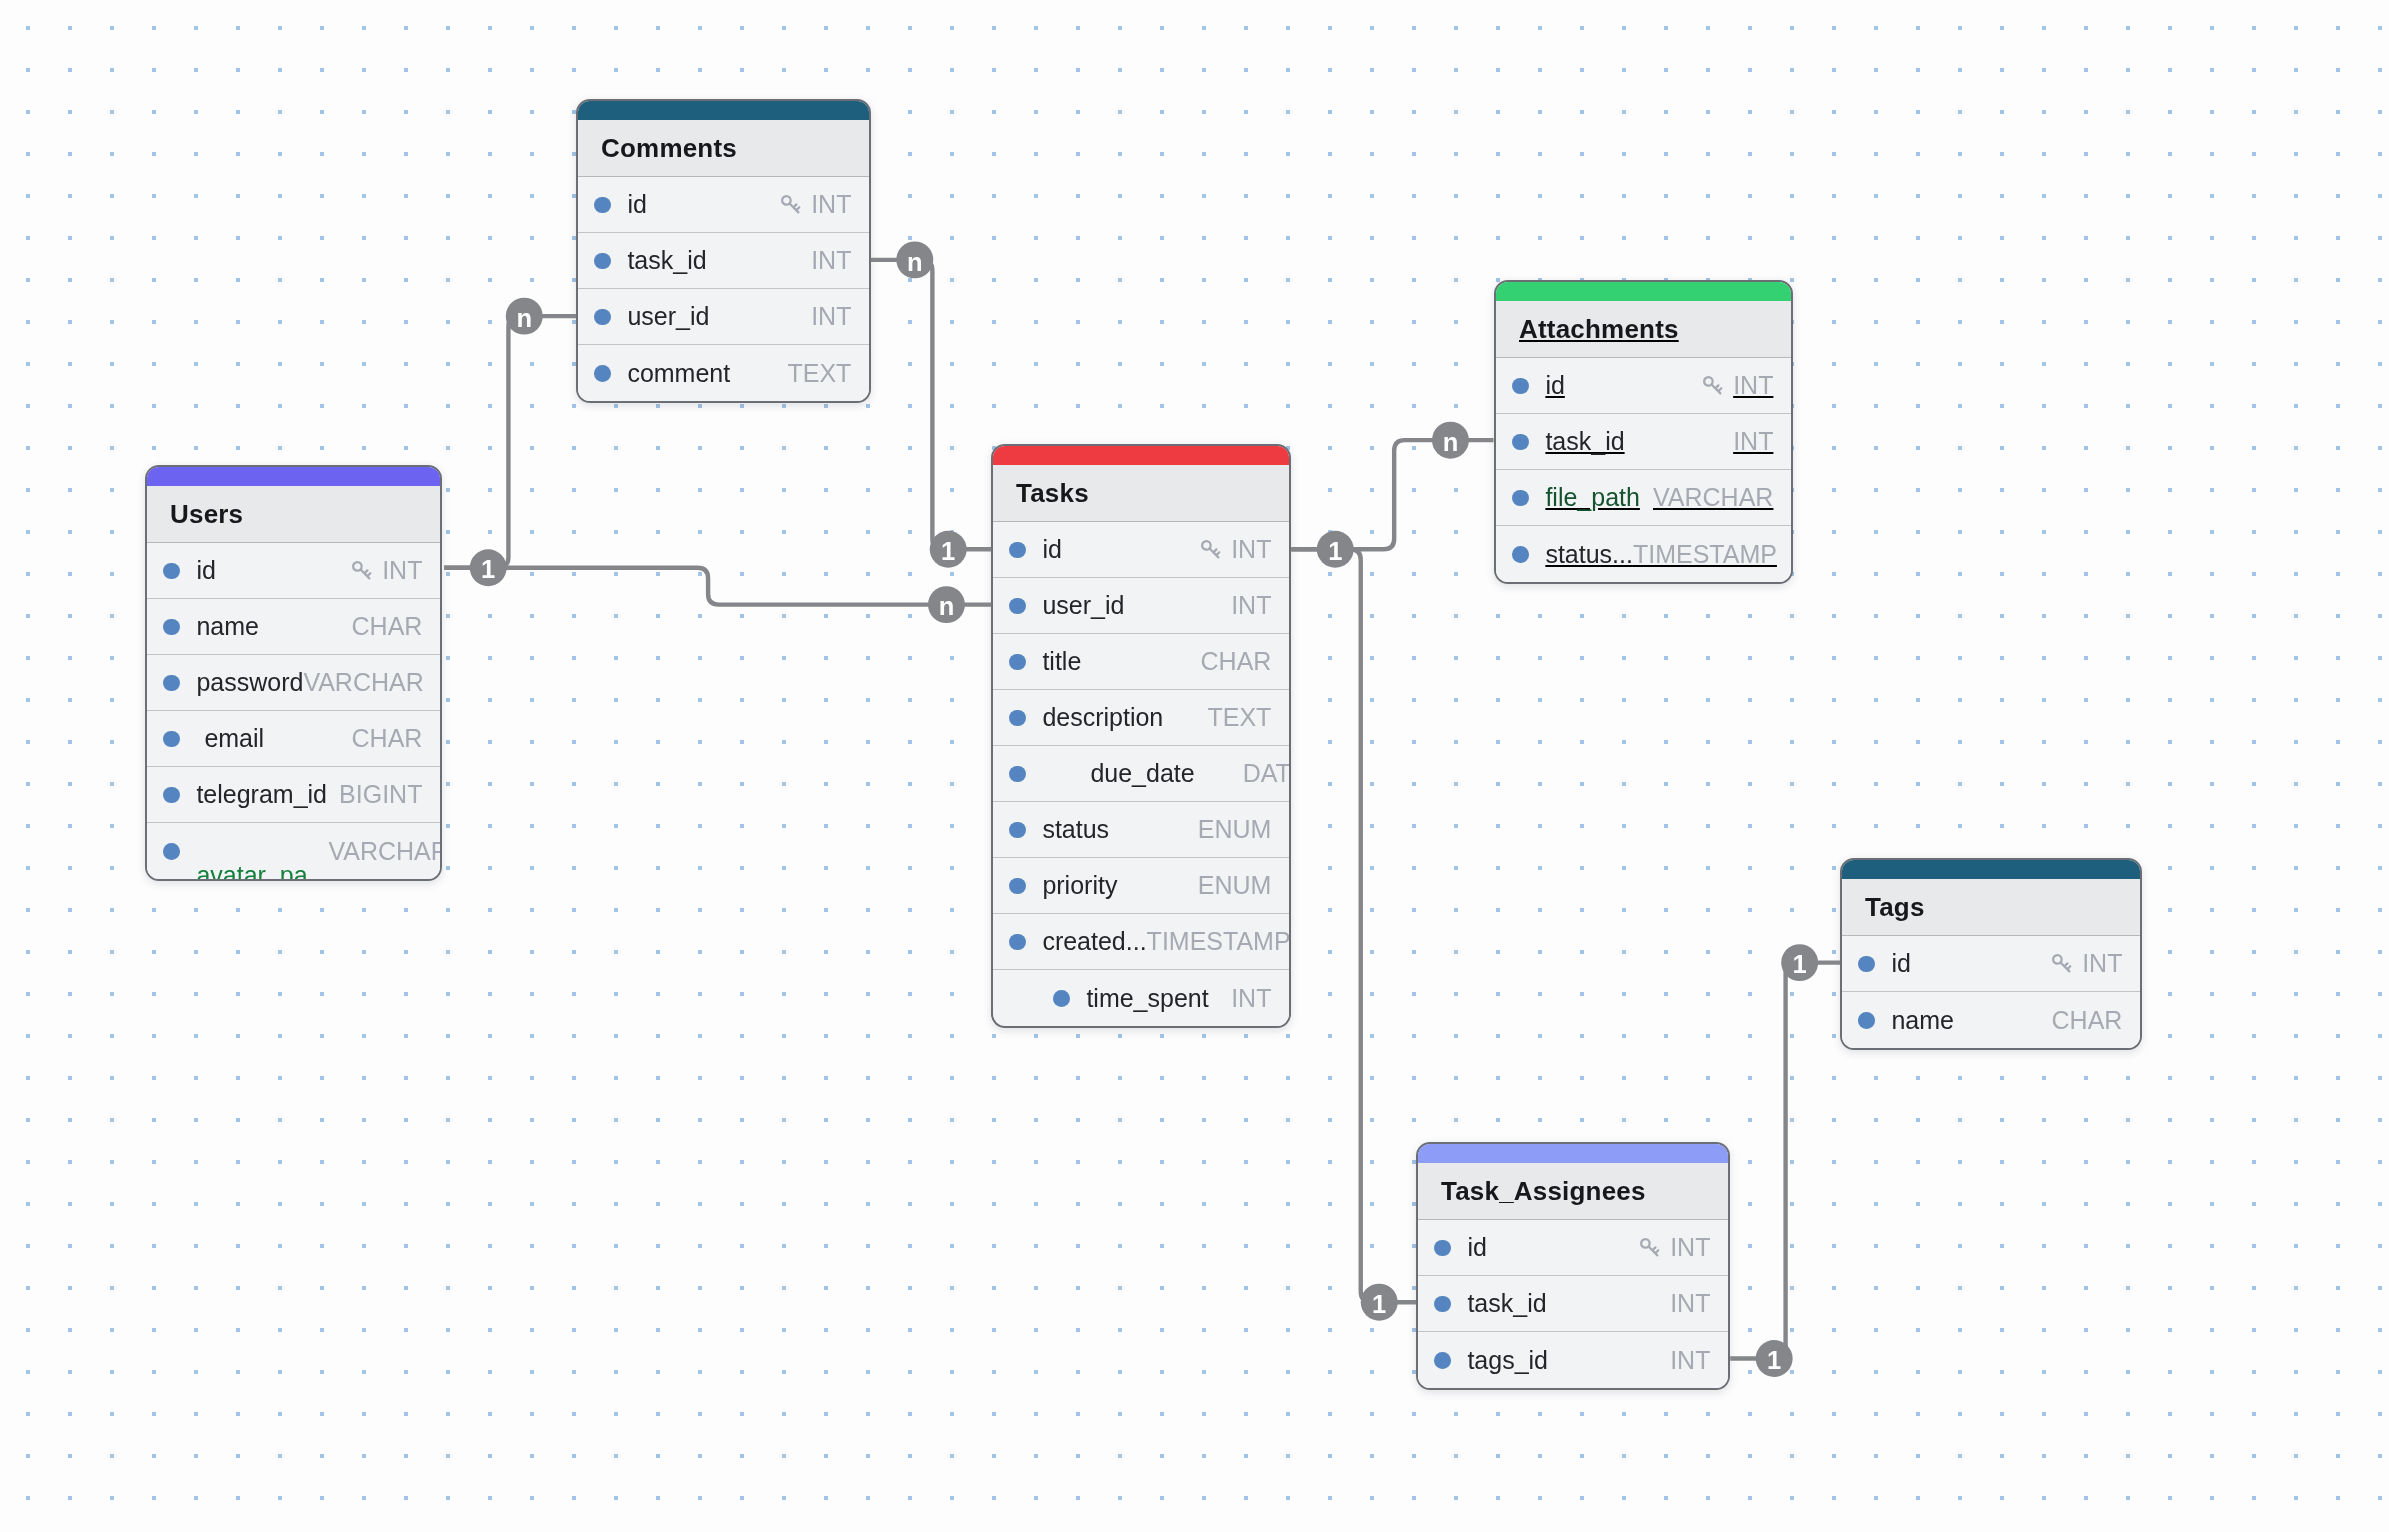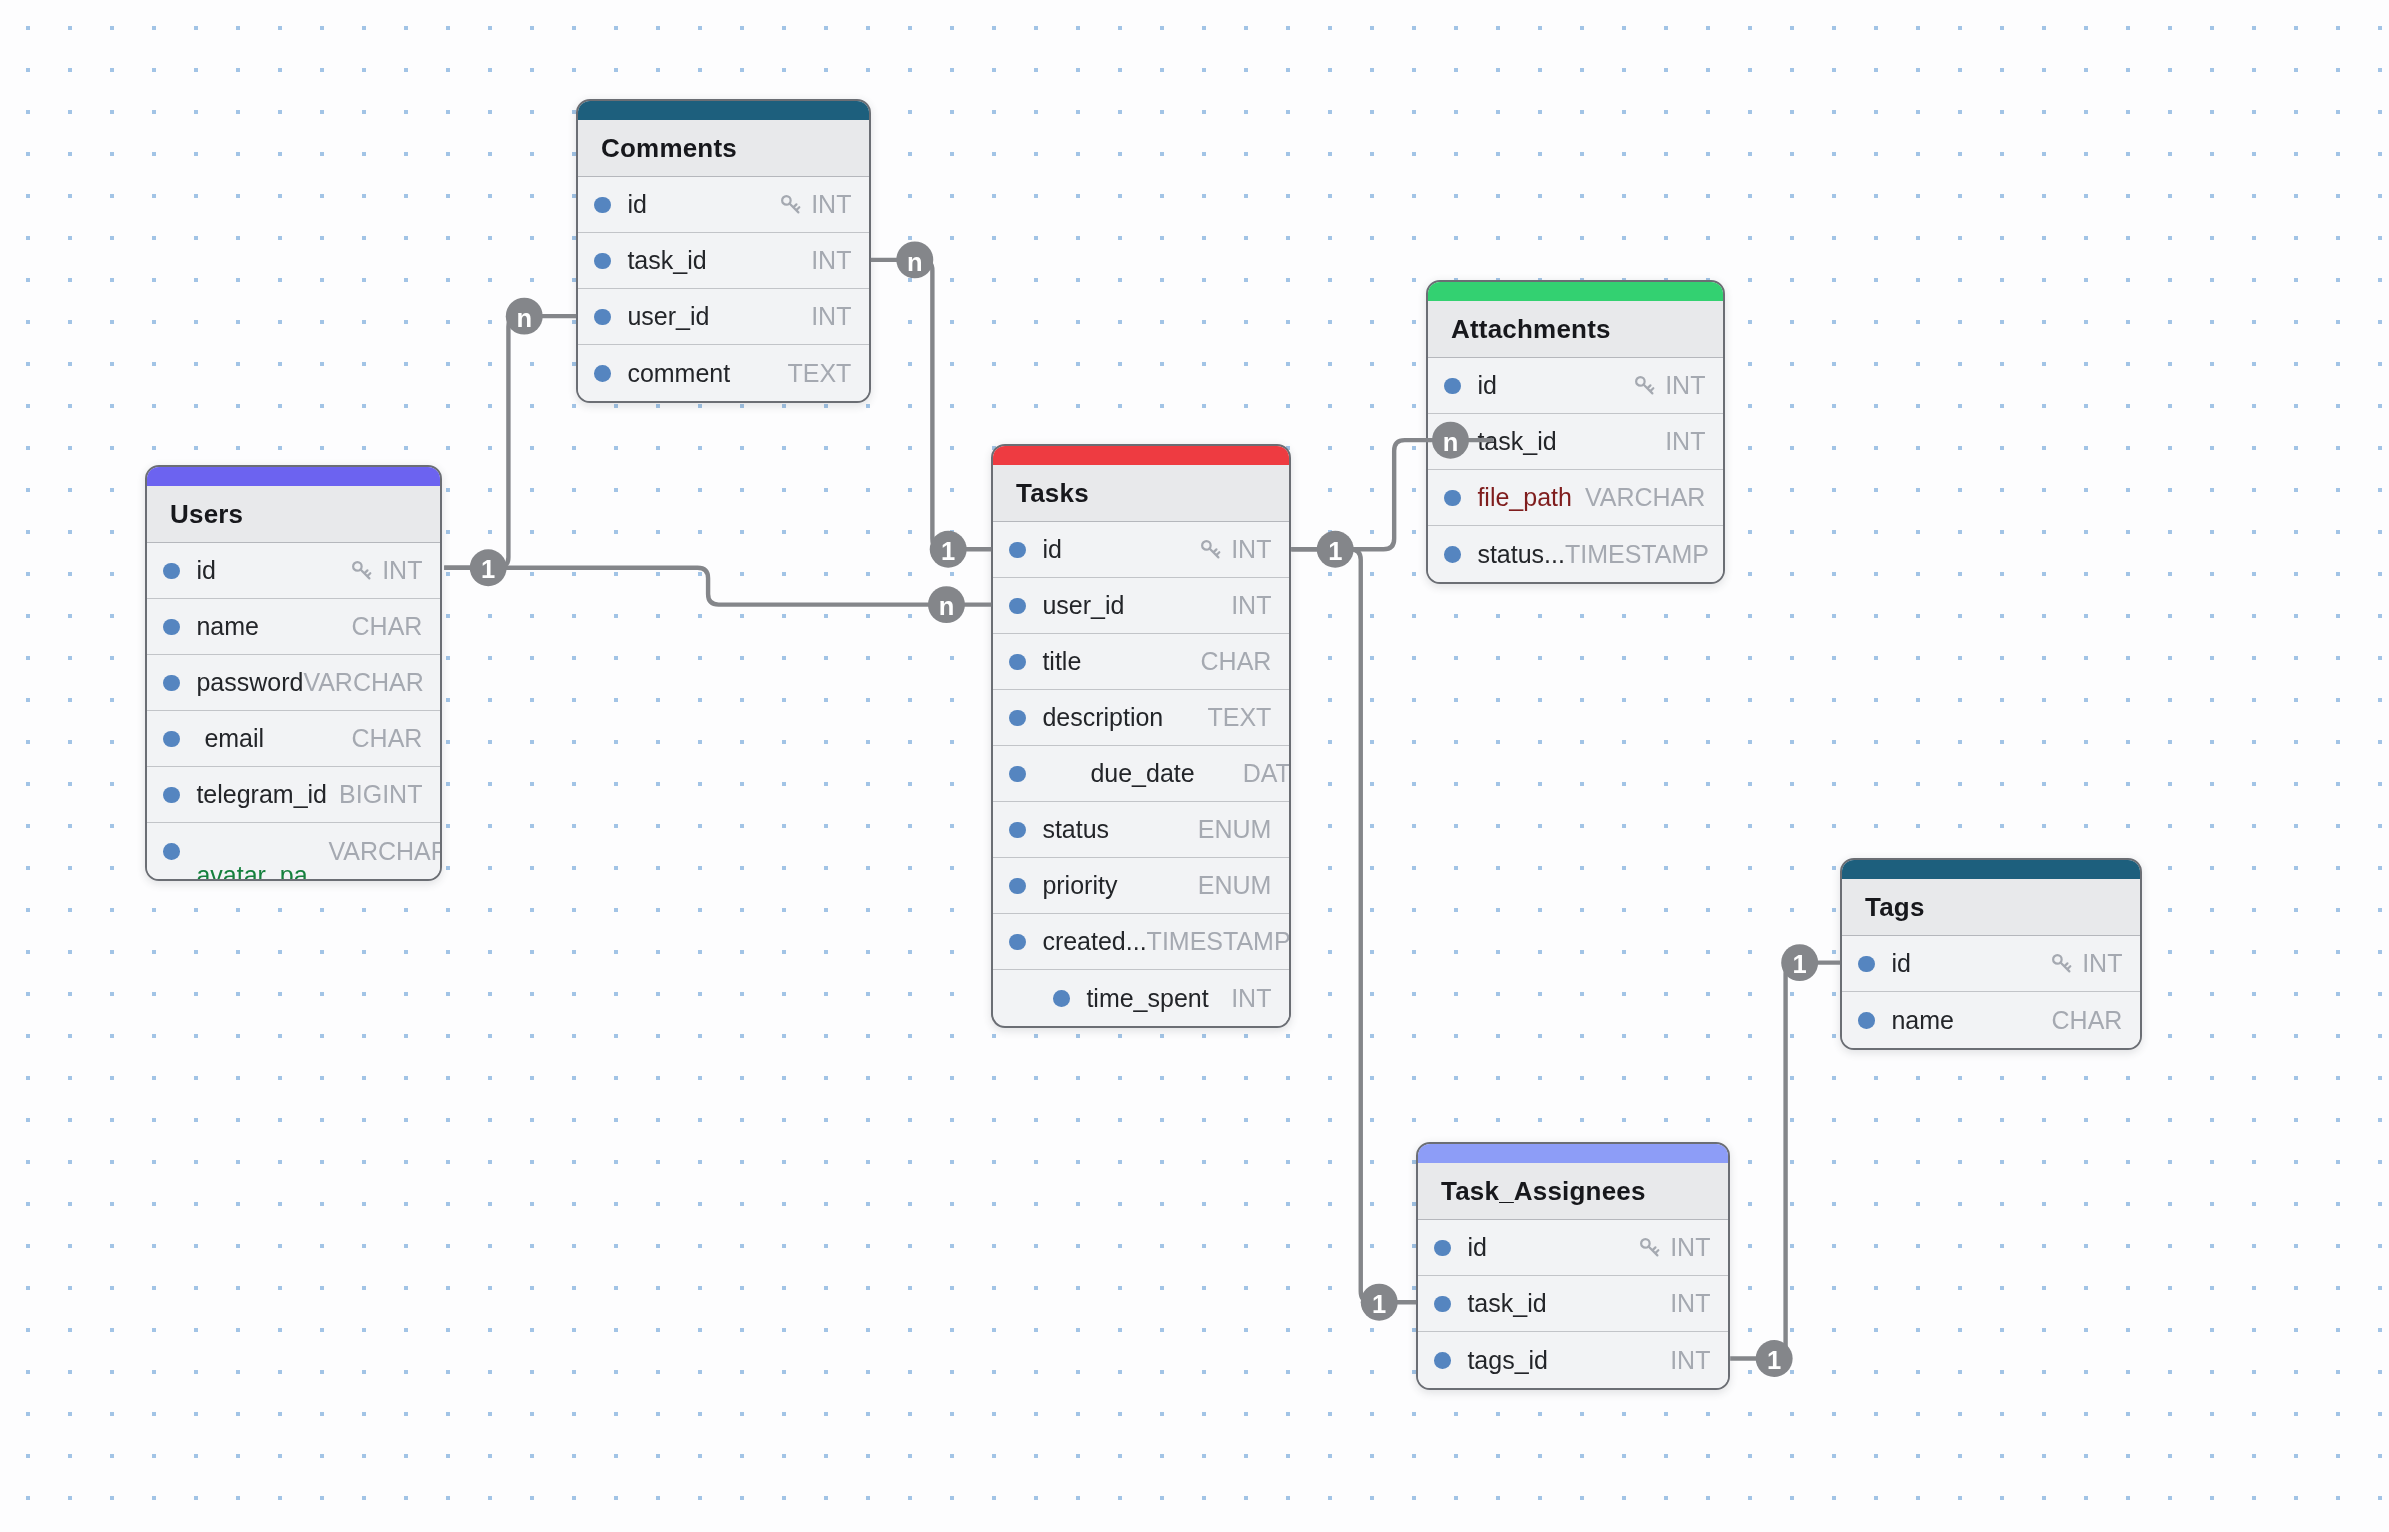--- a/index.html
+++ b/index.html
@@ -234,21 +234,21 @@
           </span>
         </div>
         <div class="row" style="background: rgb(242, 243, 245); border-bottom: 1.8px solid rgb(194, 196, 200); margin-left: 44px;">
           <span class="fdot" style="background: rgb(85, 133, 192);"></span>
           <span class="fname" style="color: rgb(35, 37, 41);">time_spent</span>
           <span class="ftype" style="color: rgb(165, 169, 177);">
             <span>INT</span>
           </span>
         </div>
       </div>
-      <div class="table" style="left: 1426px; top: 280px; width: 299px; border-color: rgb(107, 110, 116); background: rgb(242, 243, 245);">
+      <div class="table" style="left: 1494px; top: 280px; width: 299px; border-color: rgb(107, 110, 116); background: rgb(242, 243, 245); text-decoration: underline;">
         <div class="accent" style="background: rgb(51, 209, 113);"></div>
         <div class="thead" style="background: rgb(232, 233, 235); border-bottom: 1.8px solid rgb(181, 183, 188);">
           <span class="ttitle" style="color: rgb(23, 24, 28);">Attachments</span>
         </div>
         <div class="row" style="background: rgb(242, 243, 245); border-bottom: 1.8px solid rgb(194, 196, 200);">
           <span class="fdot" style="background: rgb(85, 133, 192);"></span>
           <span class="fname" style="color: rgb(35, 37, 41);">id</span>
           <span class="ftype" style="color: rgb(165, 169, 177);">
             <svg class="keyicon" width="24" height="24" viewBox="0 0 26 26">
               <circle cx="8" cy="8" r="4.6" fill="none" stroke="#a5a9b1" stroke-width="2.4"></circle>
@@ -259,21 +259,21 @@
         </div>
         <div class="row" style="background: rgb(242, 243, 245); border-bottom: 1.8px solid rgb(194, 196, 200);">
           <span class="fdot" style="background: rgb(85, 133, 192);"></span>
           <span class="fname" style="color: rgb(35, 37, 41);">task_id</span>
           <span class="ftype" style="color: rgb(165, 169, 177);">
             <span>INT</span>
           </span>
         </div>
         <div class="row" style="background: rgb(242, 243, 245); border-bottom: 1.8px solid rgb(194, 196, 200);">
           <span class="fdot" style="background: rgb(85, 133, 192);"></span>
-          <span class="fname" style="color: #7f1d1d;">file_path</span>
+          <span class="fname" style="color: #14532d;">file_path</span>
           <span class="ftype" style="color: rgb(165, 169, 177);">
             <span>VARCHAR</span>
           </span>
         </div>
         <div class="row" style="background: rgb(242, 243, 245); border-bottom: 1.8px solid rgb(194, 196, 200);">
           <span class="fdot" style="background: rgb(85, 133, 192);"></span>
           <span class="fname" style="color: rgb(35, 37, 41);">status...</span>
           <span class="ftype" style="color: rgb(165, 169, 177);">
             <span>TIMESTAMP</span>
           </span>

